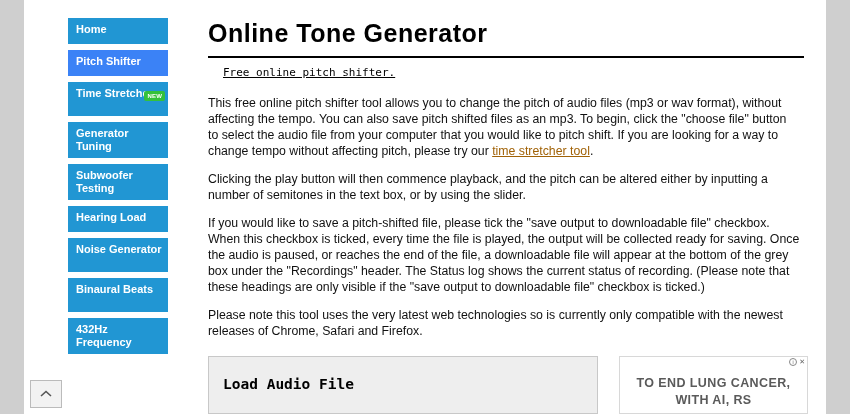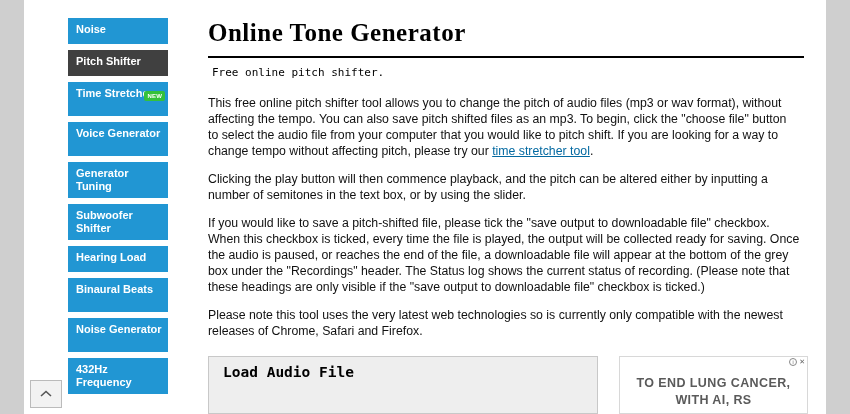--- a/index.html
+++ b/index.html
@@ -49,21 +49,21 @@
     font-weight: bold;
     font-family: "Liberation Sans", sans-serif;
     padding: 5px 6px 5px 8px;
     line-height: 13px;
     cursor: pointer;
   }
   .nav-item.tall {
     min-height: 34px;
   }
   .nav-item.active {
-    background: #404040;
+    background: #3b82f6;
     color: #ffffff;
   }
   .nav-badge {
     position: absolute;
     right: 3px;
     top: 9px;
     background: #35c13a;
     color: #ffffff;
     font-size: 6px;
     font-weight: bold;
@@ -73,51 +73,52 @@
     letter-spacing: 0.2px;
   }
   
   .main {
     position: absolute;
     left: 184px;
     top: 10px;
     width: 600px;
   }
   .site-title {
-    font-family: Liberation Serif, serif;
+    font-family: Liberation Sans, sans-serif;
     font-size: 25px;
     font-weight: bold;
     color: #000000;
     letter-spacing: 0.5px;
     margin: 8px 0 0 0;
     line-height: 30px;
   }
   .title-rule {
     border: 0;
     border-top: 2px solid #000000;
     margin: 8px 0 8px 0;
     width: 596px;
   }
   .subtitle {
     font-family: "DejaVu Sans Mono", monospace;
     font-size: 11px;
     color: #000000;
-    margin: 0 0 16px 4px;
+    margin: 0 0 16px 15px;
+    text-decoration: underline;
   }
   .para {
     font-family: "Liberation Sans", sans-serif;
     font-size: 12.3px;
     line-height: 16px;
     color: #111111;
     margin: 0 0 12px 0;
     width: 592px;
     text-align: left;
   }
   .para a {
-    color: #0369a1;
+    color: #a16207;
     text-decoration: underline;
   }
   
   .bottom-row {
     position: absolute;
     left: 184px;
     top: 356px;
     width: 600px;
     height: 58px;
   }
@@ -129,21 +130,21 @@
     height: 58px;
     background: #eeeeee;
     border: 1px solid #c8c8c8;
     box-sizing: border-box;
   }
   .load-title {
     font-family: "DejaVu Sans Mono", monospace;
     font-size: 14.5px;
     font-weight: bold;
     color: #000000;
-    padding: 6px 0 0 14px;
+    padding: 18px 0 0 14px;
     line-height: 19px;
   }
   .ad-panel {
     position: absolute;
     left: 411px;
     top: 0;
     width: 189px;
     height: 58px;
     background: #ffffff;
     border: 1px solid #d8d8d8;
@@ -199,46 +200,43 @@
   .scroll-top svg { display: block; }
 </style>
 </head>
 <body>
 
 <div class="page">
   <div class="content-frame">
 
     <nav class="sidebar">
       <div class="nav-item">
-        <span>Noise</span>
+        <span>Home</span>
       </div>
       <div class="nav-item active">
         <span>Pitch Shifter</span>
       </div>
       <div class="nav-item tall">
         <span>Time Stretcher</span>
         <span class="nav-badge">NEW</span>
       </div>
       <div class="nav-item tall">
-        <span>Voice Generator</span>
-      </div>
-      <div class="nav-item tall">
         <span>Generator Tuning</span>
       </div>
       <div class="nav-item tall">
-        <span>Subwoofer Shifter</span>
+        <span>Subwoofer Testing</span>
       </div>
       <div class="nav-item">
         <span>Hearing Load</span>
       </div>
       <div class="nav-item tall">
+        <span>Noise Generator</span>
+      </div>
+      <div class="nav-item tall">
         <span>Binaural Beats</span>
-      </div>
-      <div class="nav-item tall">
-        <span>Noise Generator</span>
       </div>
       <div class="nav-item tall">
         <span>432Hz Frequency</span>
       </div>
     </nav>
 
     <main class="main">
       <h1 class="site-title">Online Tone Generator</h1>
       <hr class="title-rule">
       <div class="subtitle">Free online pitch shifter.</div>

